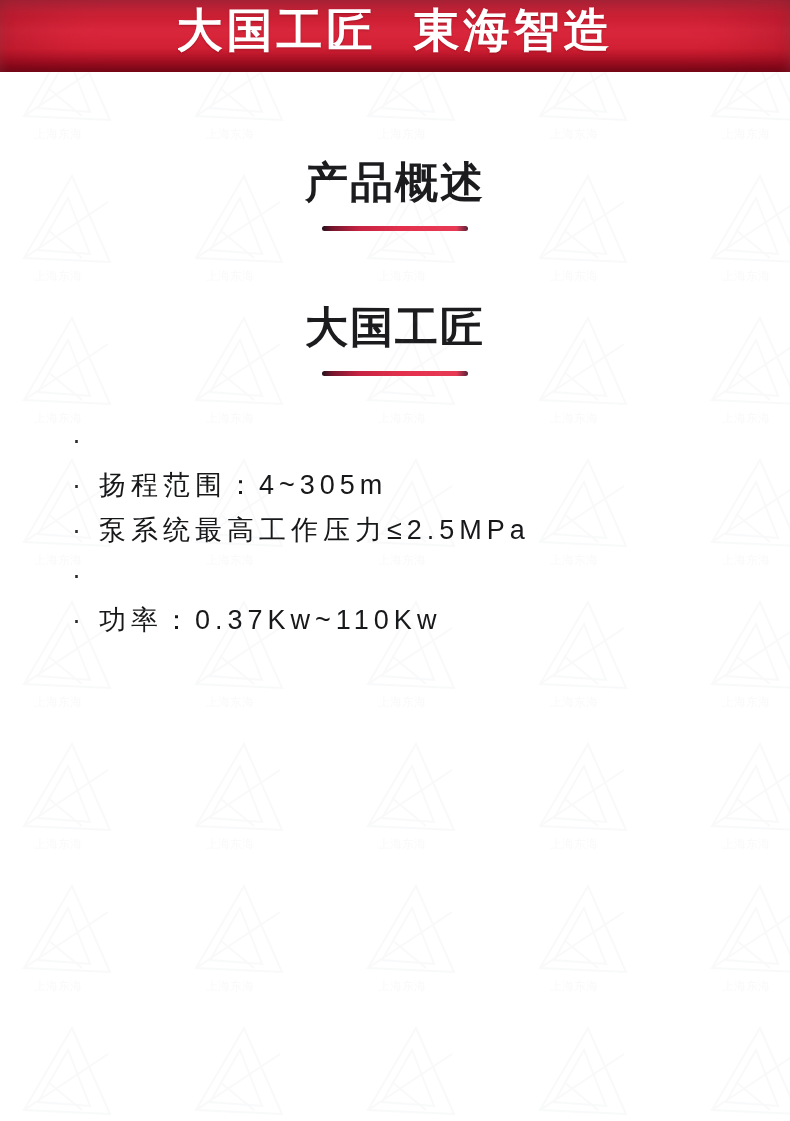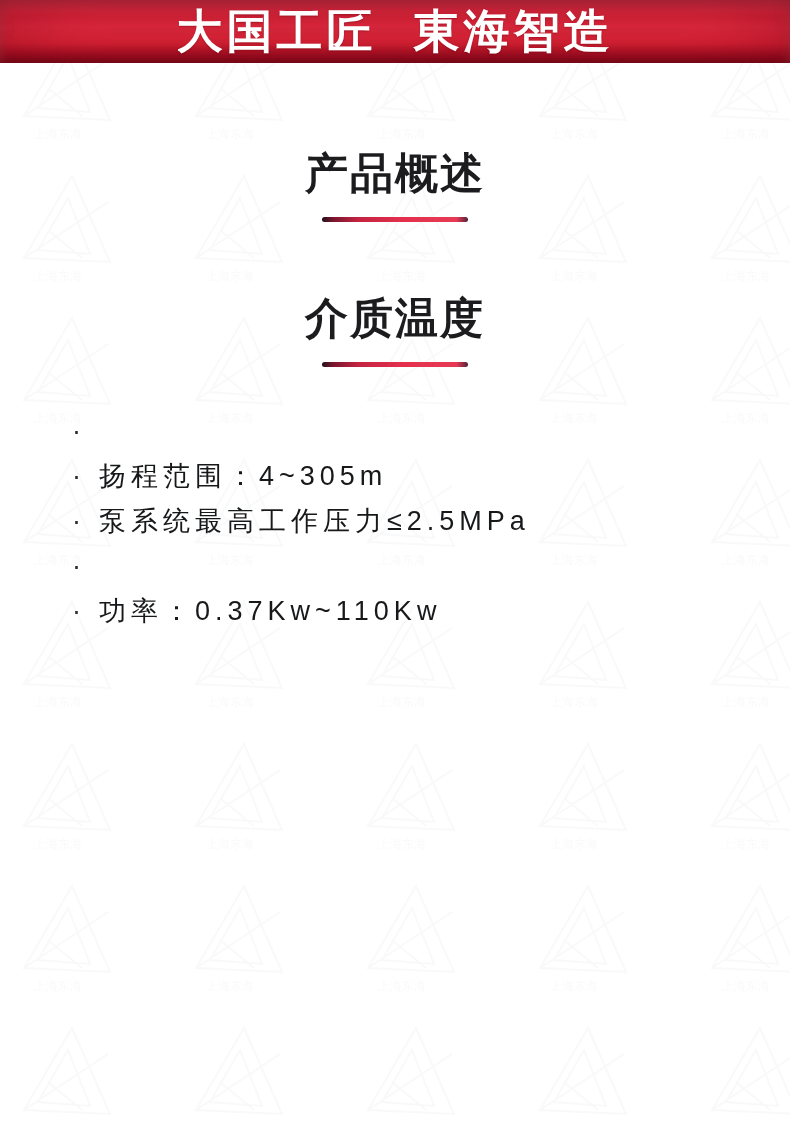--- a/index.html
+++ b/index.html
@@ -9,22 +9,22 @@
     margin:0 auto;
     background:#ffffff;
     overflow:hidden;
     font-family:"Liberation Sans","DejaVu Sans",sans-serif;
     color:#17181a;
   }
 
   
   .banner {
     position:relative;
-    height:63px;
-    display:flex; align-items:flex-end; justify-content:center;
+    height:72px;
+    display:flex; align-items:flex-start; justify-content:center;
     background:linear-gradient(180deg,
       #b01228 0%, #d92238 18%, #e62c42 42%,
       #e02539 68%, #b5132a 88%, #8c0c1e 100%);
     box-shadow: inset 0 8px 14px rgba(255,255,255,0.10),
                 inset 0 -8px 14px rgba(80,0,10,0.35),
                 inset 40px 0 60px rgba(110,5,20,0.25),
                 inset -40px 0 60px rgba(110,5,20,0.25);
   }
   .banner-title {
     margin:0;
@@ -121,21 +121,21 @@
   <header class="banner">
     <h1 class="banner-title">大国工匠 東海智造</h1>
   </header>
 
   <section class="section-overview">
     <h2 class="section-title">产品概述</h2>
     <div class="title-underline"></div>
   </section>
 
   <section class="section-conditions">
-    <h2 class="section-title">介质温度</h2>
+    <h2 class="section-title">大国工匠</h2>
     <div class="title-underline"></div>
 
     <ul class="conditions-list">
       <li>
         <span class="bullet-dot">·</span>
       </li>
       <li>
         <span class="bullet-dot">·</span>
         <span>扬程范围：4~305m</span>
       </li>

